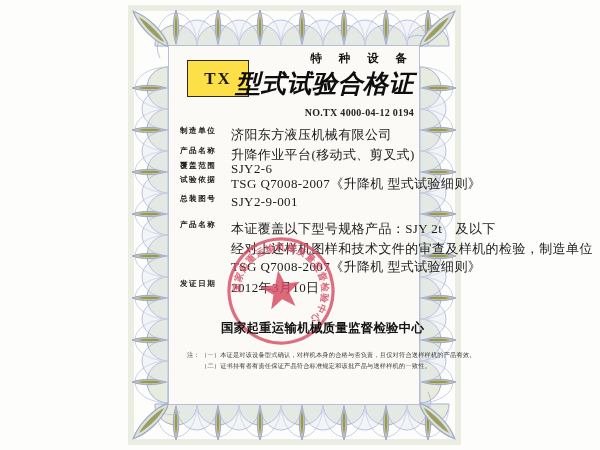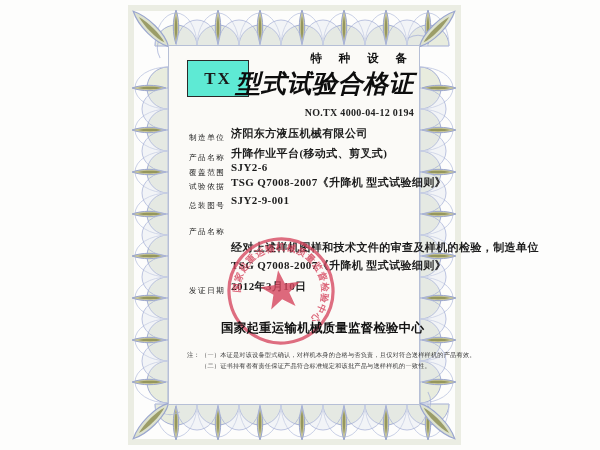--- a/index.html
+++ b/index.html
@@ -8,29 +8,29 @@
     font-family:"Liberation Serif","DejaVu Serif",serif;color:#1a1a1a;
   }
   .border-svg{position:absolute;left:0;top:0;}
   .inner-panel{
     position:absolute;left:168px;top:45px;width:252px;height:360px;
     background:#fbfaf7;border:1px solid #b6bfd6;box-sizing:border-box;
   }
   .tx-box{
     position:absolute;left:187px;top:60px;width:62px;height:37px;
     border:1.4px solid #2a2a2a;box-sizing:border-box;
-    display:flex;align-items:center;justify-content:center;background:#5eead4;
+    display:flex;align-items:center;justify-content:center;background:#fde047;
   }
   .tx-box span{font-weight:bold;font-size:17px;letter-spacing:2px;}
   .header{position:absolute;left:230px;top:51px;width:184px;text-align:right;}
   .h-small{font-size:11.5px;letter-spacing:7px;padding-left:7px;font-weight:bold;color:#111;}
   .h-title{font-size:25px;font-weight:bold;margin-top:1px;letter-spacing:0.5px;color:#0d0d0d;white-space:nowrap;font-style:italic;}
   .h-no{font-size:10px;font-weight:bold;margin-top:7px;letter-spacing:0.3px;color:#222;}
-  .row-label{position:absolute;left:189px;font-size:7.6px;font-weight:normal;letter-spacing:1.5px;color:#222;white-space:nowrap;margin-top:7px;}
-  .row-value{position:absolute;left:231px;font-size:11px;color:#1c1c1c;white-space:nowrap;letter-spacing:0.4px;font-weight:bold;}
+  .row-label{position:absolute;left:180px;font-size:7.6px;font-weight:bold;letter-spacing:1.5px;color:#222;white-space:nowrap;}
+  .row-value{position:absolute;left:231px;font-size:13px;color:#1c1c1c;white-space:nowrap;letter-spacing:0.4px;}
   .issuer{position:absolute;left:221px;top:320px;font-size:12.5px;font-weight:bold;letter-spacing:0.2px;white-space:nowrap;color:#111;}
   .note-label{position:absolute;left:187px;top:351px;font-size:6.4px;color:#3a3a3a;}
   .note-line{position:absolute;left:201px;font-size:6.2px;color:#3a3a3a;white-space:nowrap;letter-spacing:0.2px;}
   .seal{position:absolute;left:224px;top:234px;transform:rotate(-8deg);opacity:0.88;}
 </style>
 </head>
 <body>
 
 <div class="stage">
 
@@ -141,20 +141,21 @@
   <div class="row-label" style="top:161px">覆盖范围</div>
   <div class="row-value" style="top:161px">SJY2-6</div>
 
   <div class="row-label" style="top:175px">试验依据</div>
   <div class="row-value" style="top:175px">TSG Q7008-2007《升降机 型式试验细则》</div>
 
   <div class="row-label" style="top:194px">总装图号</div>
   <div class="row-value" style="top:194px">SJY2-9-001</div>
 
   <div class="row-label" style="top:220px">产品名称</div>
+  <div class="row-value" style="top:220px">本证覆盖以下型号规格产品：SJY 2t　及以下</div>
   <div class="row-value" style="top:240px">经对上述样机图样和技术文件的审查及样机的检验，制造单位</div>
   <div class="row-value" style="top:258px">TSG Q7008-2007《升降机 型式试验细则》</div>
 
   <div class="row-label" style="top:279px">发证日期</div>
   <div class="row-value" style="top:279px">2012年3月10日</div>
 
   <svg class="seal" width="114" height="114" viewBox="-57 -57 114 114">
     <circle cx="0" cy="0" r="52" fill="none" stroke="#d64860" stroke-width="3.2" opacity="0.9"></circle>
     <polygon points="0,-21 -4.9,-6.8 -20,-6.5 -8,2.6 -12.3,17 0,8.4 12.3,17 8,2.6 20,-6.5 4.9,-6.8" fill="#d64860" opacity="0.92"></polygon>
     <path id="sealCircle" d="M -41,0 A 41,41 0 1 1 41,0 A 41,41 0 1 1 -41,0" fill="none"></path>

